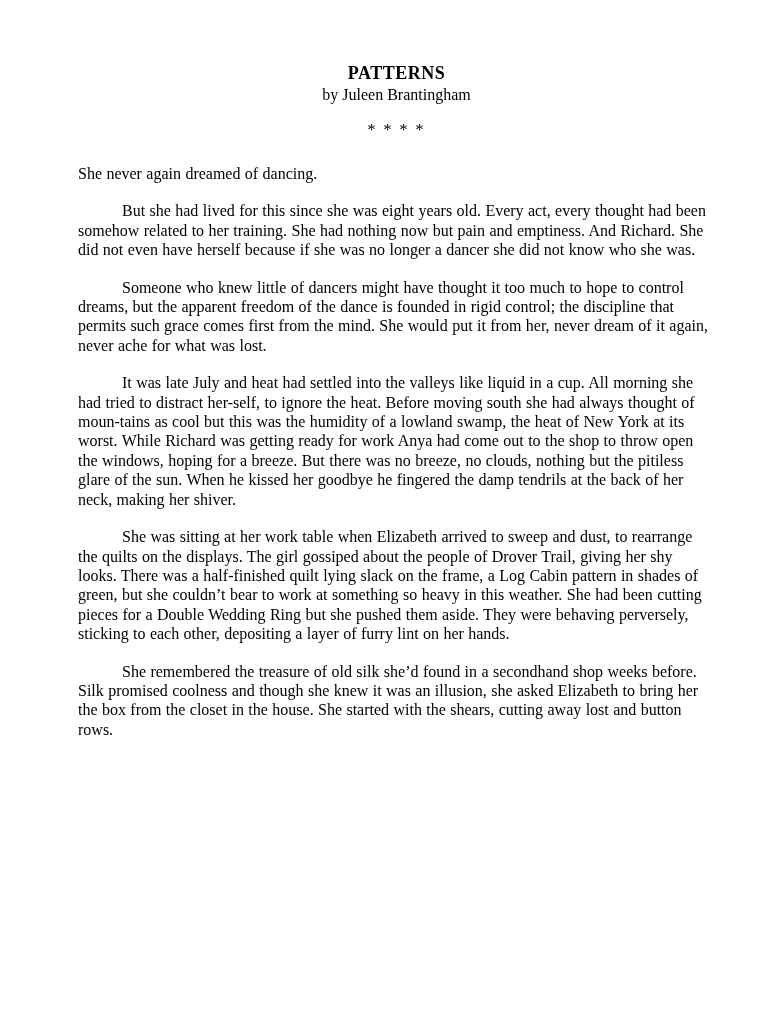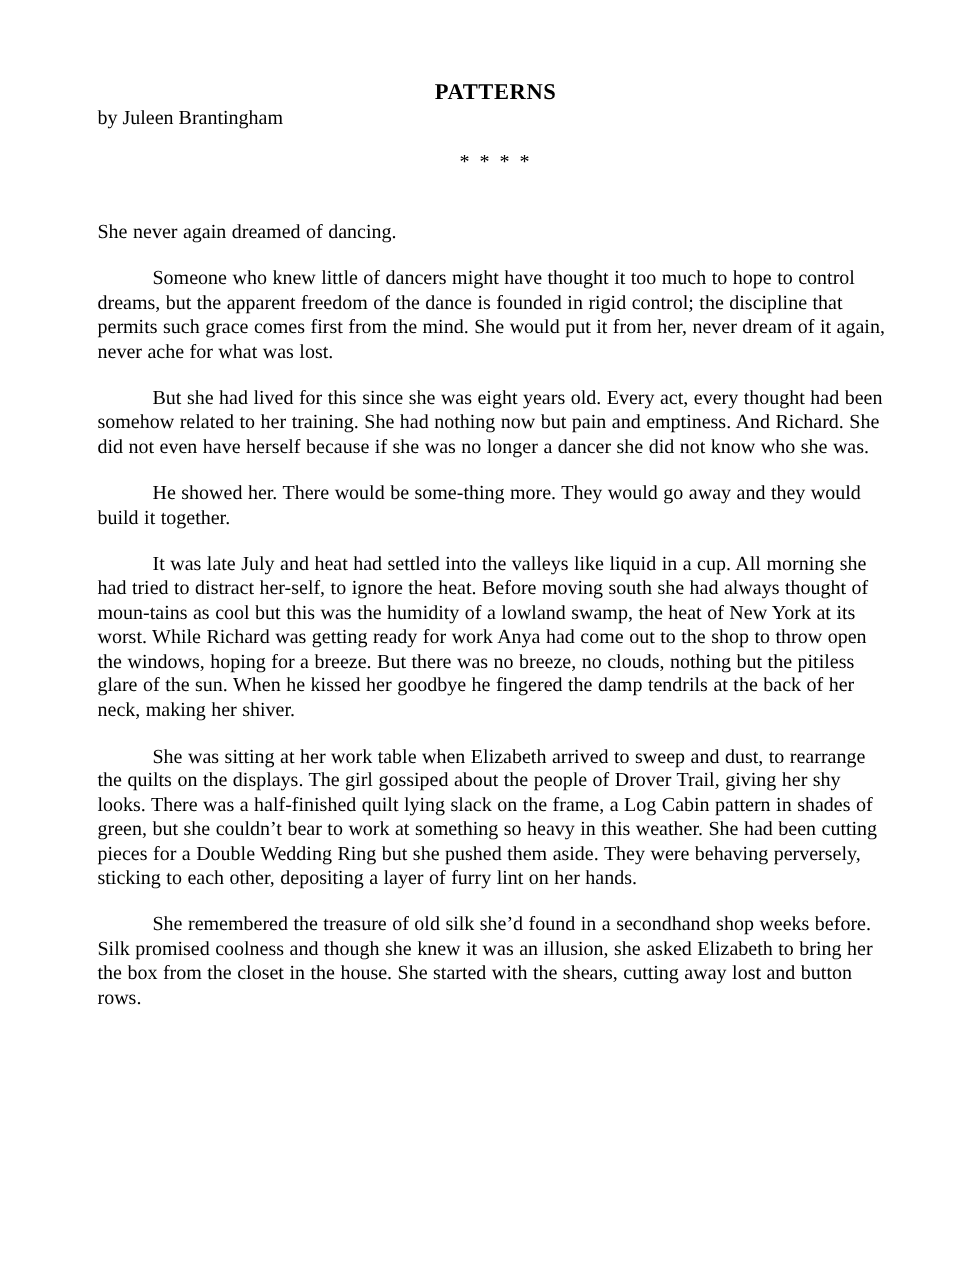--- a/index.html
+++ b/index.html
@@ -23,52 +23,52 @@
     margin: 0;
     font-size: 18px;
     line-height: 22px;
     font-weight: bold;
     text-align: center;
     letter-spacing: 0.5px;
   }
   .byline {
     font-size: 16px;
     line-height: 22px;
+    text-align: center;
   }
   .separator {
     margin-top: 14px;
     font-size: 16px;
     line-height: 20px;
     text-align: center;
     letter-spacing: 2px;
   }
   .body-text p {
     margin: 18px 0 0 0;
     font-size: 16px;
     line-height: 19.4px;
     text-align: left;
     text-indent: 44px;
     word-spacing: 0.4px;
   }
   .body-text p.no-indent {
     text-indent: 0;
-    margin-top: 36px;
+    margin-top: 24px;
   }
 </style>
 </head>
 <body>
 
 <div class="page">
   <header>
     <h1 class="title">PATTERNS</h1>
     <div class="byline">by Juleen Brantingham</div>
     <div class="separator">* * * *</div>
   </header>
   <main class="body-text">
     <p class="no-indent">She never again dreamed of dancing.</p>
+    <p>But she had lived for this since she was eight years old. Every act, every thought had been somehow related to her training. She had nothing now but pain and emptiness. And Richard. She did not even have herself because if she was no longer a dancer she did not know who she was.</p>
     <p>Someone who knew little of dancers might have thought it too much to hope to control dreams, but the apparent freedom of the dance is founded in rigid control; the discipline that permits such grace comes first from the mind. She would put it from her, never dream of it again, never ache for what was lost.</p>
-    <p>But she had lived for this since she was eight years old. Every act, every thought had been somehow related to her training. She had nothing now but pain and emptiness. And Richard. She did not even have herself because if she was no longer a dancer she did not know who she was.</p>
-    <p>He showed her. There would be some-thing more. They would go away and they would build it together.</p>
     <p>It was late July and heat had settled into the valleys like liquid in a cup. All morning she had tried to distract her-self, to ignore the heat. Before moving south she had always thought of moun-tains as cool but this was the humidity of a lowland swamp, the heat of New York at its worst. While Richard was getting ready for work Anya had come out to the shop to throw open the windows, hoping for a breeze. But there was no breeze, no clouds, nothing but the pitiless glare of the sun. When he kissed her goodbye he fingered the damp tendrils at the back of her neck, making her shiver.</p>
     <p>She was sitting at her work table when Elizabeth arrived to sweep and dust, to rearrange the quilts on the displays. The girl gossiped about the people of Drover Trail, giving her shy looks. There was a half-finished quilt lying slack on the frame, a Log Cabin pattern in shades of green, but she couldn’t bear to work at something so heavy in this weather. She had been cutting pieces for a Double Wedding Ring but she pushed them aside. They were behaving perversely, sticking to each other, depositing a layer of furry lint on her hands.</p>
     <p>She remembered the treasure of old silk she’d found in a secondhand shop weeks before. Silk promised coolness and though she knew it was an illusion, she asked Elizabeth to bring her the box from the closet in the house. She started with the shears, cutting away lost and button rows.</p>
   </main>
 </div>
 
 </body></html>

